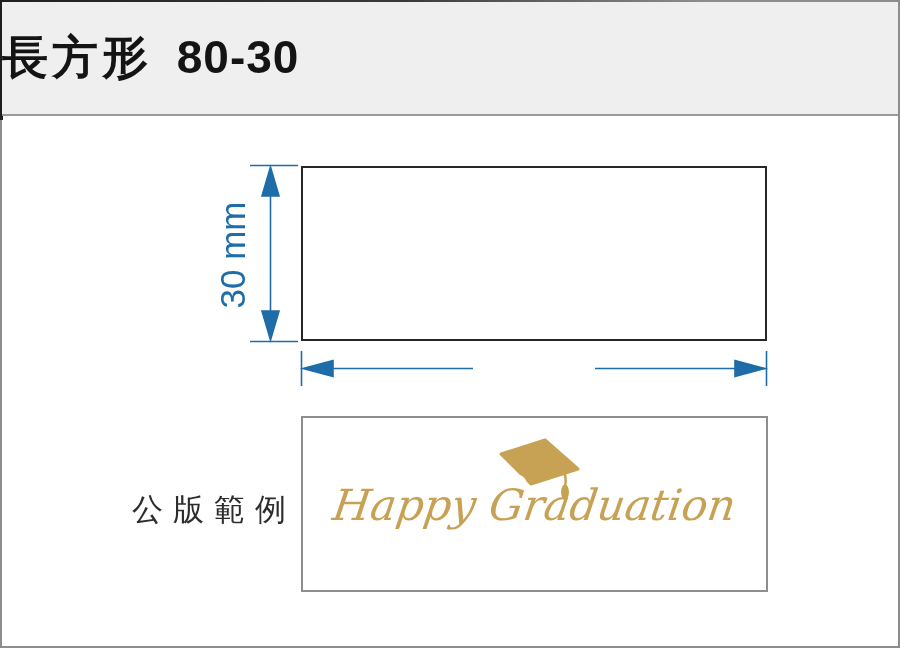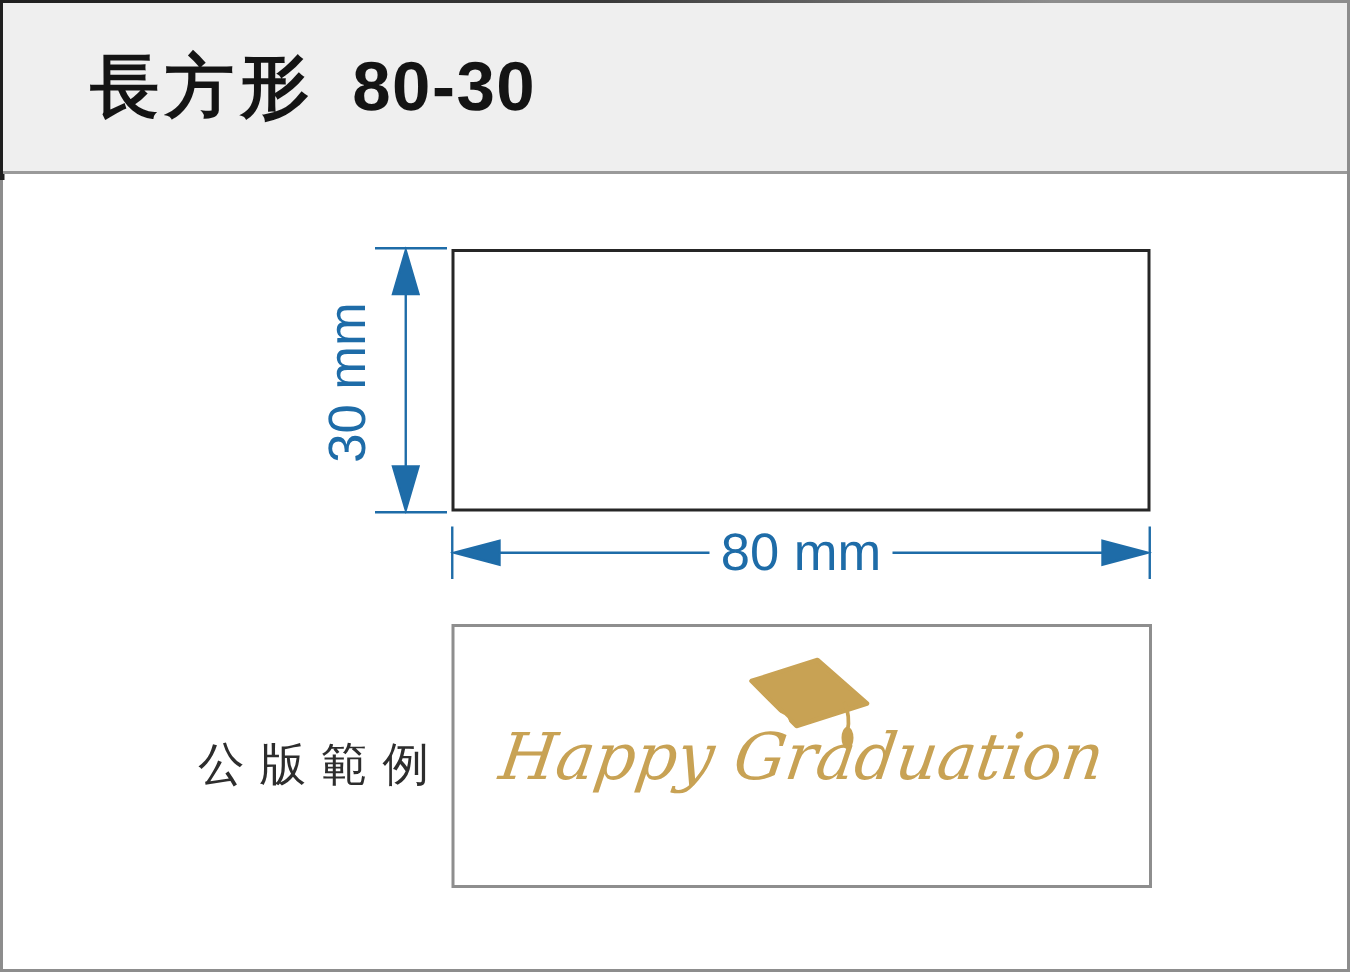--- a/index.html
+++ b/index.html
@@ -8,21 +8,21 @@
     font-family:"Liberation Sans",sans-serif;overflow:hidden;
     box-shadow:inset 0 0 0 2px #8d8d8d;
   }
   .edge-top{position:absolute;top:0;left:0;right:0;height:3px;
     background:linear-gradient(90deg,#1f1f1f 0%,#3a3a3a 45%,#8d8d8d 78%,#8d8d8d 100%);}
   .edge-left{position:absolute;top:0;left:0;width:3px;height:120px;background:#1f1f1f;}
   
   .header{
     position:absolute;top:2px;left:2px;right:2px;height:114px;
     background:#efefef;border-bottom:2px solid #9a9a9a;
-    display:flex;align-items:center;padding-left:58px;box-sizing:border-box;
+    display:flex;align-items:center;box-sizing:border-box;
   }
   .title{font-size:46px;color:#141414;white-space:nowrap;}
   .title .shape{font-weight:600;letter-spacing:4px;
     font-family:"DejaVu Sans","Liberation Sans",sans-serif;}
   .title .code{font-weight:800;margin-left:12px;letter-spacing:1px;}
   
   .product-rect{
     position:absolute;left:301px;top:166px;width:466px;height:175px;
     border:2px solid #262626;background:#ffffff;box-sizing:border-box;
   }
@@ -80,21 +80,20 @@
       <line x1="301.5" y1="351" x2="301.5" y2="386"></line>
       <line x1="766.5" y1="351" x2="766.5" y2="386"></line>
       <line x1="330" y1="368.5" x2="473" y2="368.5"></line>
       <line x1="595" y1="368.5" x2="738" y2="368.5"></line>
       <polygon points="303,368.5 333,360.5 333,376.5"></polygon>
       <polygon points="765,368.5 735,360.5 735,376.5"></polygon>
     </g>
   </svg>
 
   <div class="dim-label height-label">30 mm</div>
-  <div class="dim-label width-label">80 mm</div>
 
   <div class="sample-caption">公版範例</div>
 
   <div class="sample-box">
     <div class="cap-wrap">
       <svg viewBox="0 0 86 66" width="86" height="66" xmlns="http://www.w3.org/2000/svg">
         <path d="M4,16 L48,2 L81,31 L34,46 Z" fill="#c8a254" stroke="#c8a254" stroke-width="3" stroke-linejoin="round"></path>
         <ellipse cx="9" cy="49" rx="21" ry="12" fill="#ffffff" transform="rotate(-18 9 49)"></ellipse>
         <path d="M66,30 Q70,40 68,49" fill="none" stroke="#c8a254" stroke-width="2.5"></path>
         <ellipse cx="68" cy="54" rx="4" ry="7.5" fill="#c8a254"></ellipse>

